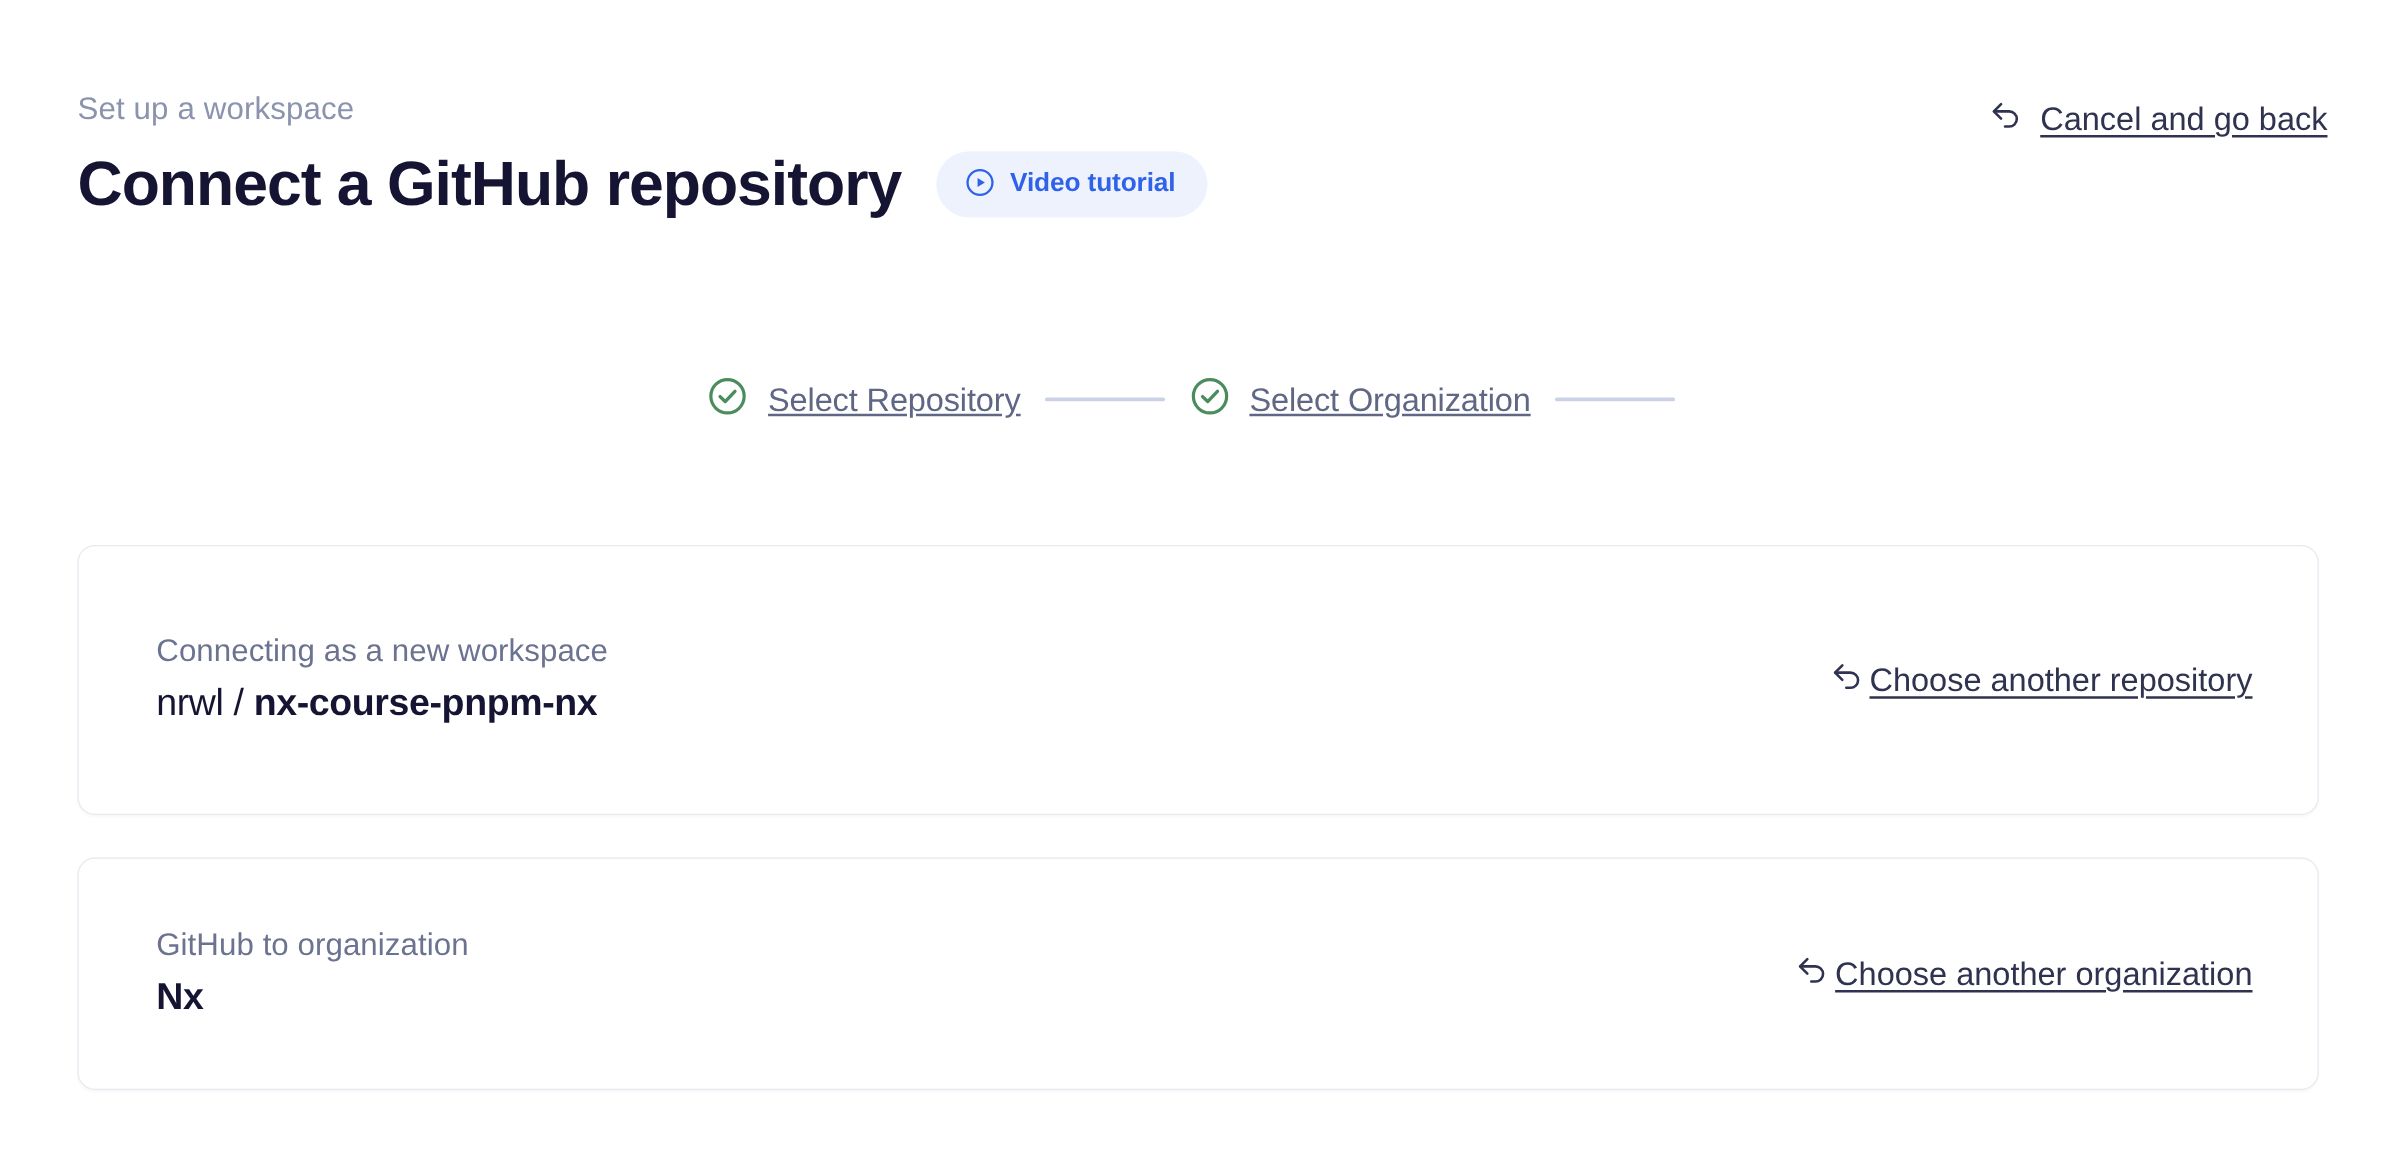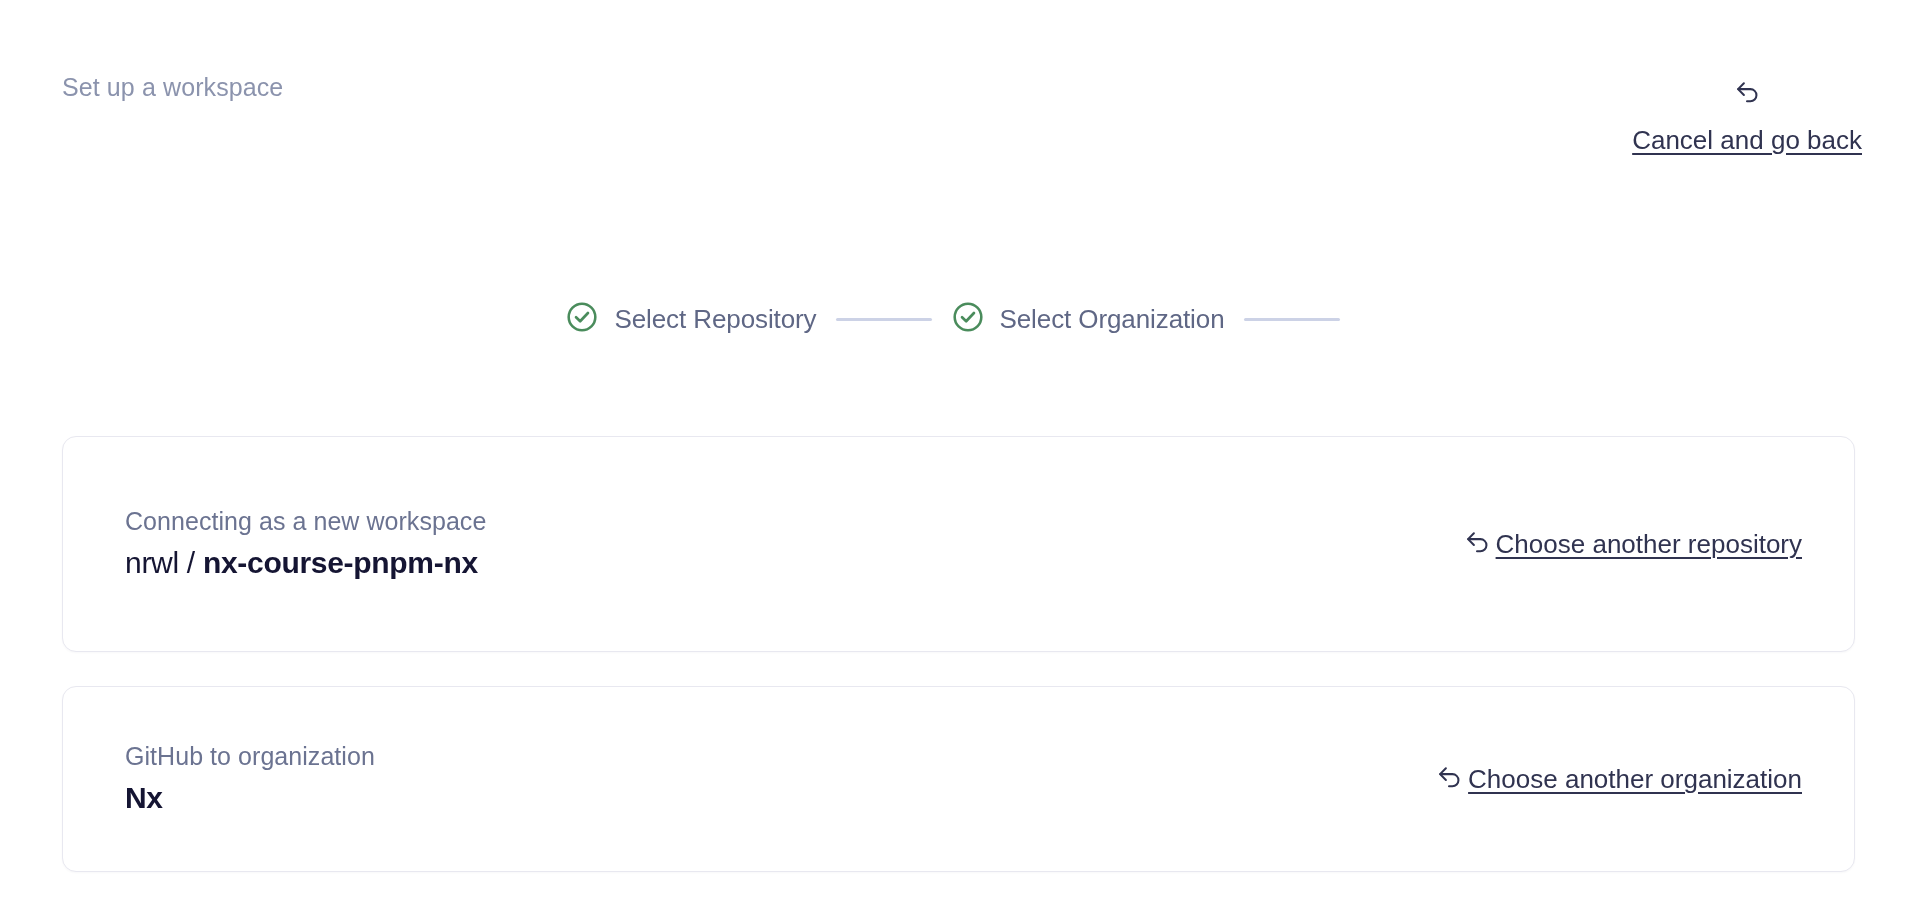--- a/index.html
+++ b/index.html
@@ -76,21 +76,20 @@
   
   .cancel-link {
     position: absolute;
     right: 62px;
     top: 78px;
     display: inline-flex;
     align-items: center;
     gap: 13px;
     text-decoration: none;
     cursor: pointer;
-    flex-direction: column;
   }
 
   .cancel-link .link-text {
     font-size: 26px;
     line-height: 32px;
     color: #303350;
     text-decoration: underline;
     text-underline-offset: 4px;
     text-decoration-thickness: 1.5px;
     white-space: nowrap;
@@ -116,20 +115,21 @@
     gap: 15px;
   }
 
   .step-label {
     font-size: 26px;
     line-height: 32px;
     color: #5f6785;
     font-weight: 400;
     white-space: nowrap;
     letter-spacing: -0.1px;
+    text-decoration: underline;
   }
 
   .step-connector {
     width: 96px;
     height: 3px;
     background: #ccd2e6;
     border-radius: 2px;
     margin: 0 19px;
     flex: 0 0 auto;
   }
@@ -198,20 +198,33 @@
     white-space: nowrap;
   }
 </style>
 </head>
 <body>
 
 <div class="page">
 
   <div class="header">
     <div class="eyebrow">Set up a workspace</div>
+    <div class="title-row">
+      <h1 class="page-title">Connect a GitHub repository</h1>
+
+      <button class="video-badge">
+        <span class="play-icon">
+          <svg width="26" height="26" viewBox="0 0 24 24" fill="none" aria-hidden="true">
+            <circle cx="12" cy="12" r="9.2" stroke="#2f62ea" stroke-width="1.7"></circle>
+            <path d="M10.2 8.6 L15.6 12 L10.2 15.4 Z" fill="#2f62ea"></path>
+          </svg>
+        </span>
+        <span class="video-badge-label">Video tutorial</span>
+      </button>
+    </div>
   </div>
 
   <a class="cancel-link" href="#">
     <span class="uturn-icon">
       <svg width="29" height="29" viewBox="0 0 24 24" fill="none" aria-hidden="true">
         <path d="M9 14 L4.2 9.2 L9 4.4" stroke="#303350" stroke-width="1.7" stroke-linecap="round" stroke-linejoin="round"></path>
         <path d="M4.4 9.2 H14.4 a5 5 0 0 1 5 5 v0 a5 5 0 0 1 -5 5 H11.6" stroke="#303350" stroke-width="1.7" stroke-linecap="round" stroke-linejoin="round"></path>
       </svg>
     </span>
     <span class="link-text">Cancel and go back</span>

